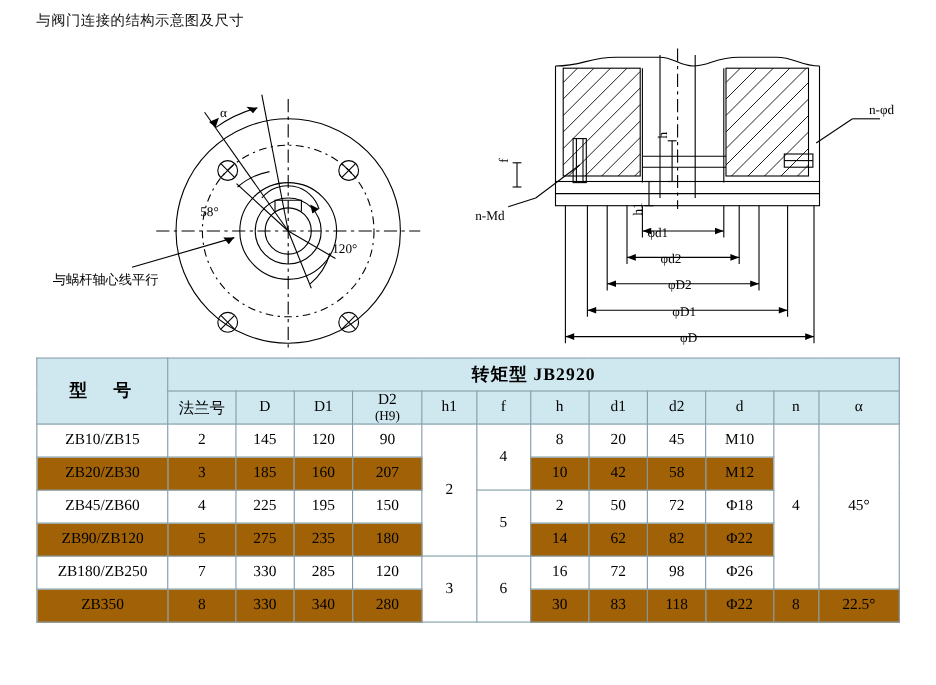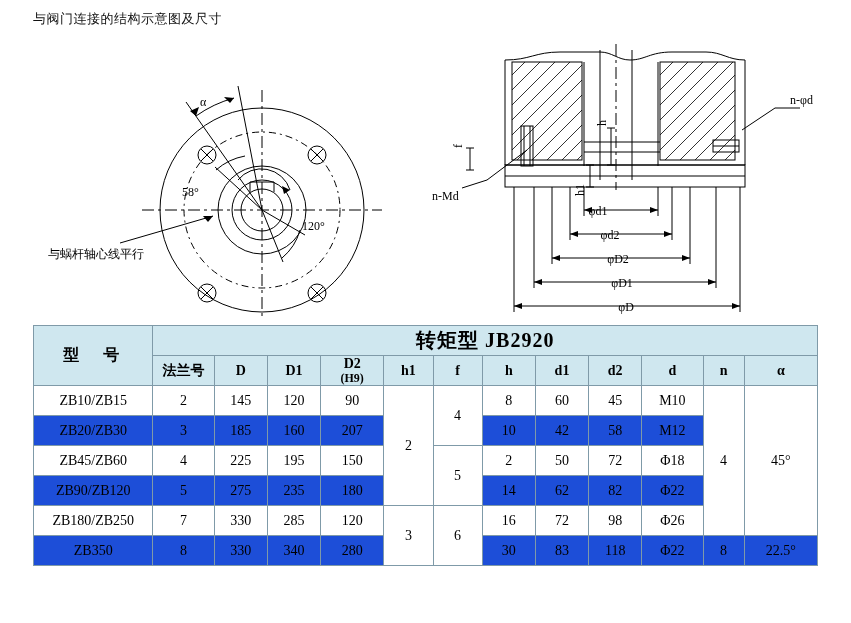--- a/index.html
+++ b/index.html
@@ -35,30 +35,30 @@
     padding:0;
     height:29px;
     background:#ffffff;
   }
   th{
     background:#cfe7ef;
     font-weight:bold;
     font-size:15px;
   }
   .hdr-main{
-    background:#cfe7ef;font-weight:bold;font-size:20px;
+    background:#cfe7ef;font-weight:bold;font-size:16px;
     letter-spacing:1px;
   }
   .hdr-model{
     background:#cfe7ef;font-weight:bold;font-size:16px;letter-spacing:4px;margin-left:41px;
   }
   .hdr-sub{
-    background:#cfe7ef;font-weight:bold;font-size:14px;
-  }
-  .row-alt td{background:#1d4ed8;}
+    background:#cfe7ef;font-weight:normal;font-size:14px;
+  }
+  .row-alt td{background:#a16207;}
   .col-model{width:118px;}
   .col-flange{width:60px;}
   .col-d{width:52px;}
   .col-d1{width:52px;}
   .col-d2{width:62px;}
   .col-h1{width:48px;}
   .col-f{width:48px;}
   .col-h{width:52px;}
   .col-dd1{width:52px;}
   .col-dd2{width:52px;}
@@ -302,21 +302,21 @@
 
     <tr>
       <td>ZB10/ZB15</td>
       <td>2</td>
       <td>145</td>
       <td>120</td>
       <td>90</td>
       <td rowspan="4">2</td>
       <td rowspan="2">4</td>
       <td>8</td>
-      <td>60</td>
+      <td>20</td>
       <td>45</td>
       <td>M10</td>
       <td rowspan="5">4</td>
       <td rowspan="5">45°</td>
     </tr>
 
     <tr class="row-alt">
       <td>ZB20/ZB30</td>
       <td>3</td>
       <td>185</td>

